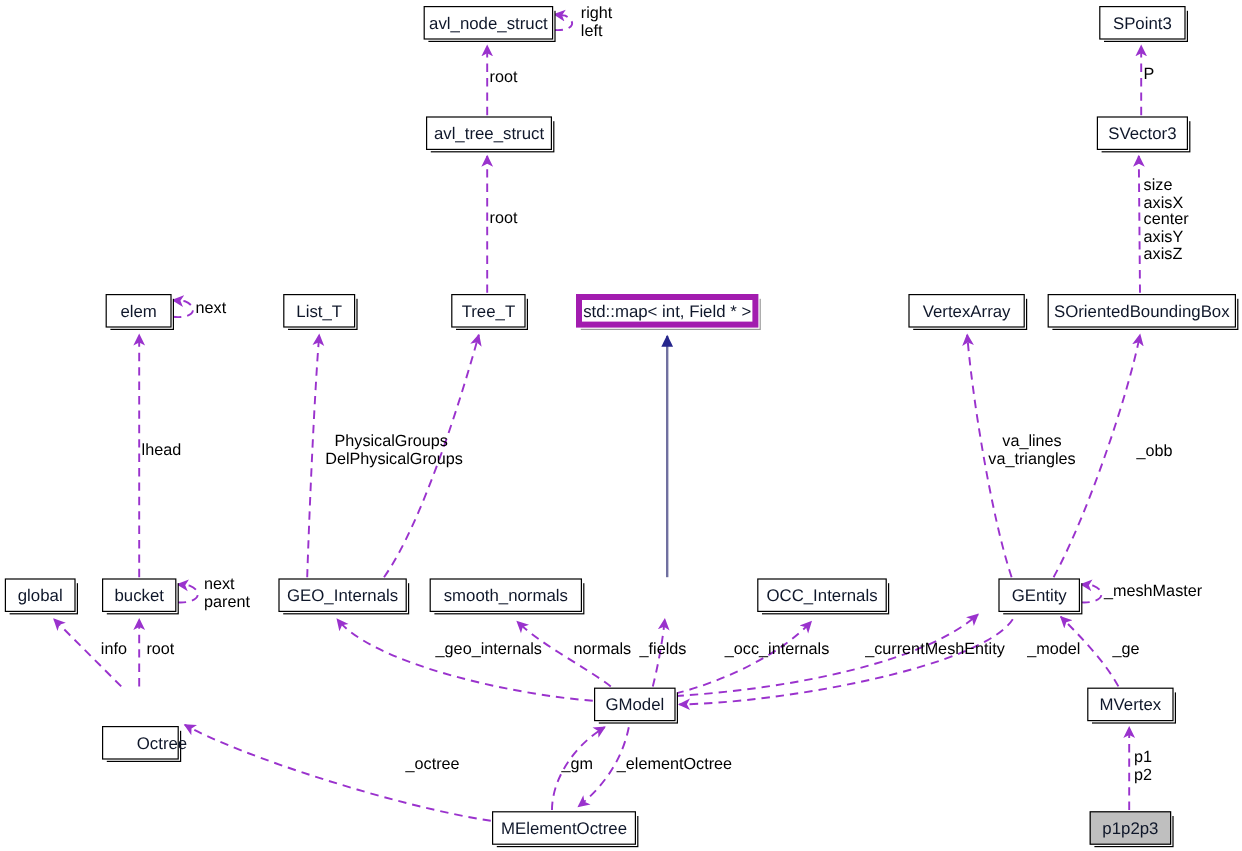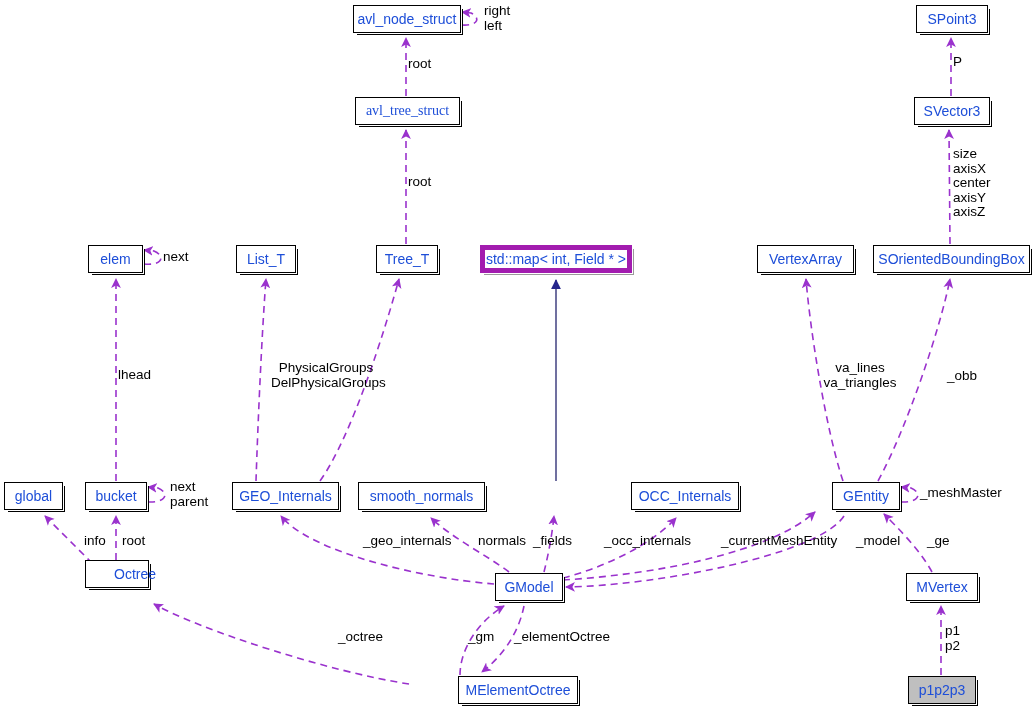--- a/index.html
+++ b/index.html
@@ -22,21 +22,21 @@
     left: 0;
     top: 0;
     width: 1035px;
     height: 709px;
   }
   .node {
     position: absolute;
     box-sizing: border-box;
     border: 1px solid #000000;
     background: #ffffff;
-    color: #1d4ed8;
+    color: #0f172a;
     font-size: 14px;
     line-height: 1;
     display: flex;
     align-items: center;
     justify-content: center;
     white-space: nowrap;
     box-shadow: 2px 2px 0 -1px #ffffff, 3px 3px 0 -1px #000000;
   }
   .node.light {
     border: 5px solid #a21caf;
@@ -129,21 +129,21 @@
 
     <g id="inheritance-edges" stroke="#7070a0" stroke-width="2" fill="none" marker-end="url(#ah-navy)">
 
       <path d="M556,481 L556,280"></path>
     </g>
   </svg>
 
   <div class="node" style="left:353px;top:5px;width:108px;height:28px;">
     <span>avl_node_struct</span>
   </div>
-  <div class="node" style="left:355px;top:97px;width:105px;height:28px;font-family:Liberation Serif, serif;">
+  <div class="node" style="left:355px;top:97px;width:105px;height:28px;">
     <span>avl_tree_struct</span>
   </div>
   <div class="node" style="left:916px;top:5px;width:72px;height:28px;">
     <span>SPoint3</span>
   </div>
   <div class="node" style="left:914px;top:97px;width:76px;height:28px;">
     <span>SVector3</span>
   </div>
   <div class="node" style="left:88px;top:245px;width:55px;height:28px;">
     <span>elem</span>
@@ -174,30 +174,30 @@
   </div>
   <div class="node" style="left:358px;top:482px;width:127px;height:28px;">
     <span>smooth_normals</span>
   </div>
   <div class="node" style="left:631px;top:482px;width:108px;height:28px;">
     <span>OCC_Internals</span>
   </div>
   <div class="node" style="left:832px;top:482px;width:68px;height:28px;">
     <span>GEntity</span>
   </div>
-  <div class="node" style="left:85px;top:560px;width:64px;height:28px;padding-left:36px;">
+  <div class="node" style="left:85px;top:605px;width:64px;height:28px;padding-left:36px;">
     <span>Octree</span>
   </div>
   <div class="node" style="left:495px;top:573px;width:68px;height:28px;">
     <span>GModel</span>
   </div>
   <div class="node" style="left:906px;top:573px;width:72px;height:28px;">
     <span>MVertex</span>
   </div>
-  <div class="node" style="left:410px;top:676px;width:120px;height:28px;margin-left:48px;">
+  <div class="node" style="left:410px;top:676px;width:120px;height:28px;">
     <span>MElementOctree</span>
   </div>
   <div class="node highlight" style="left:908px;top:676px;width:68px;height:28px;">
     <span>p1p2p3</span>
   </div>
 
   <div class="edge-label left" style="left:484px;top:4px;">right
 left</div>
   <div class="edge-label left" style="left:408px;top:57px;">root</div>
   <div class="edge-label left" style="left:408px;top:175px;">root</div>

